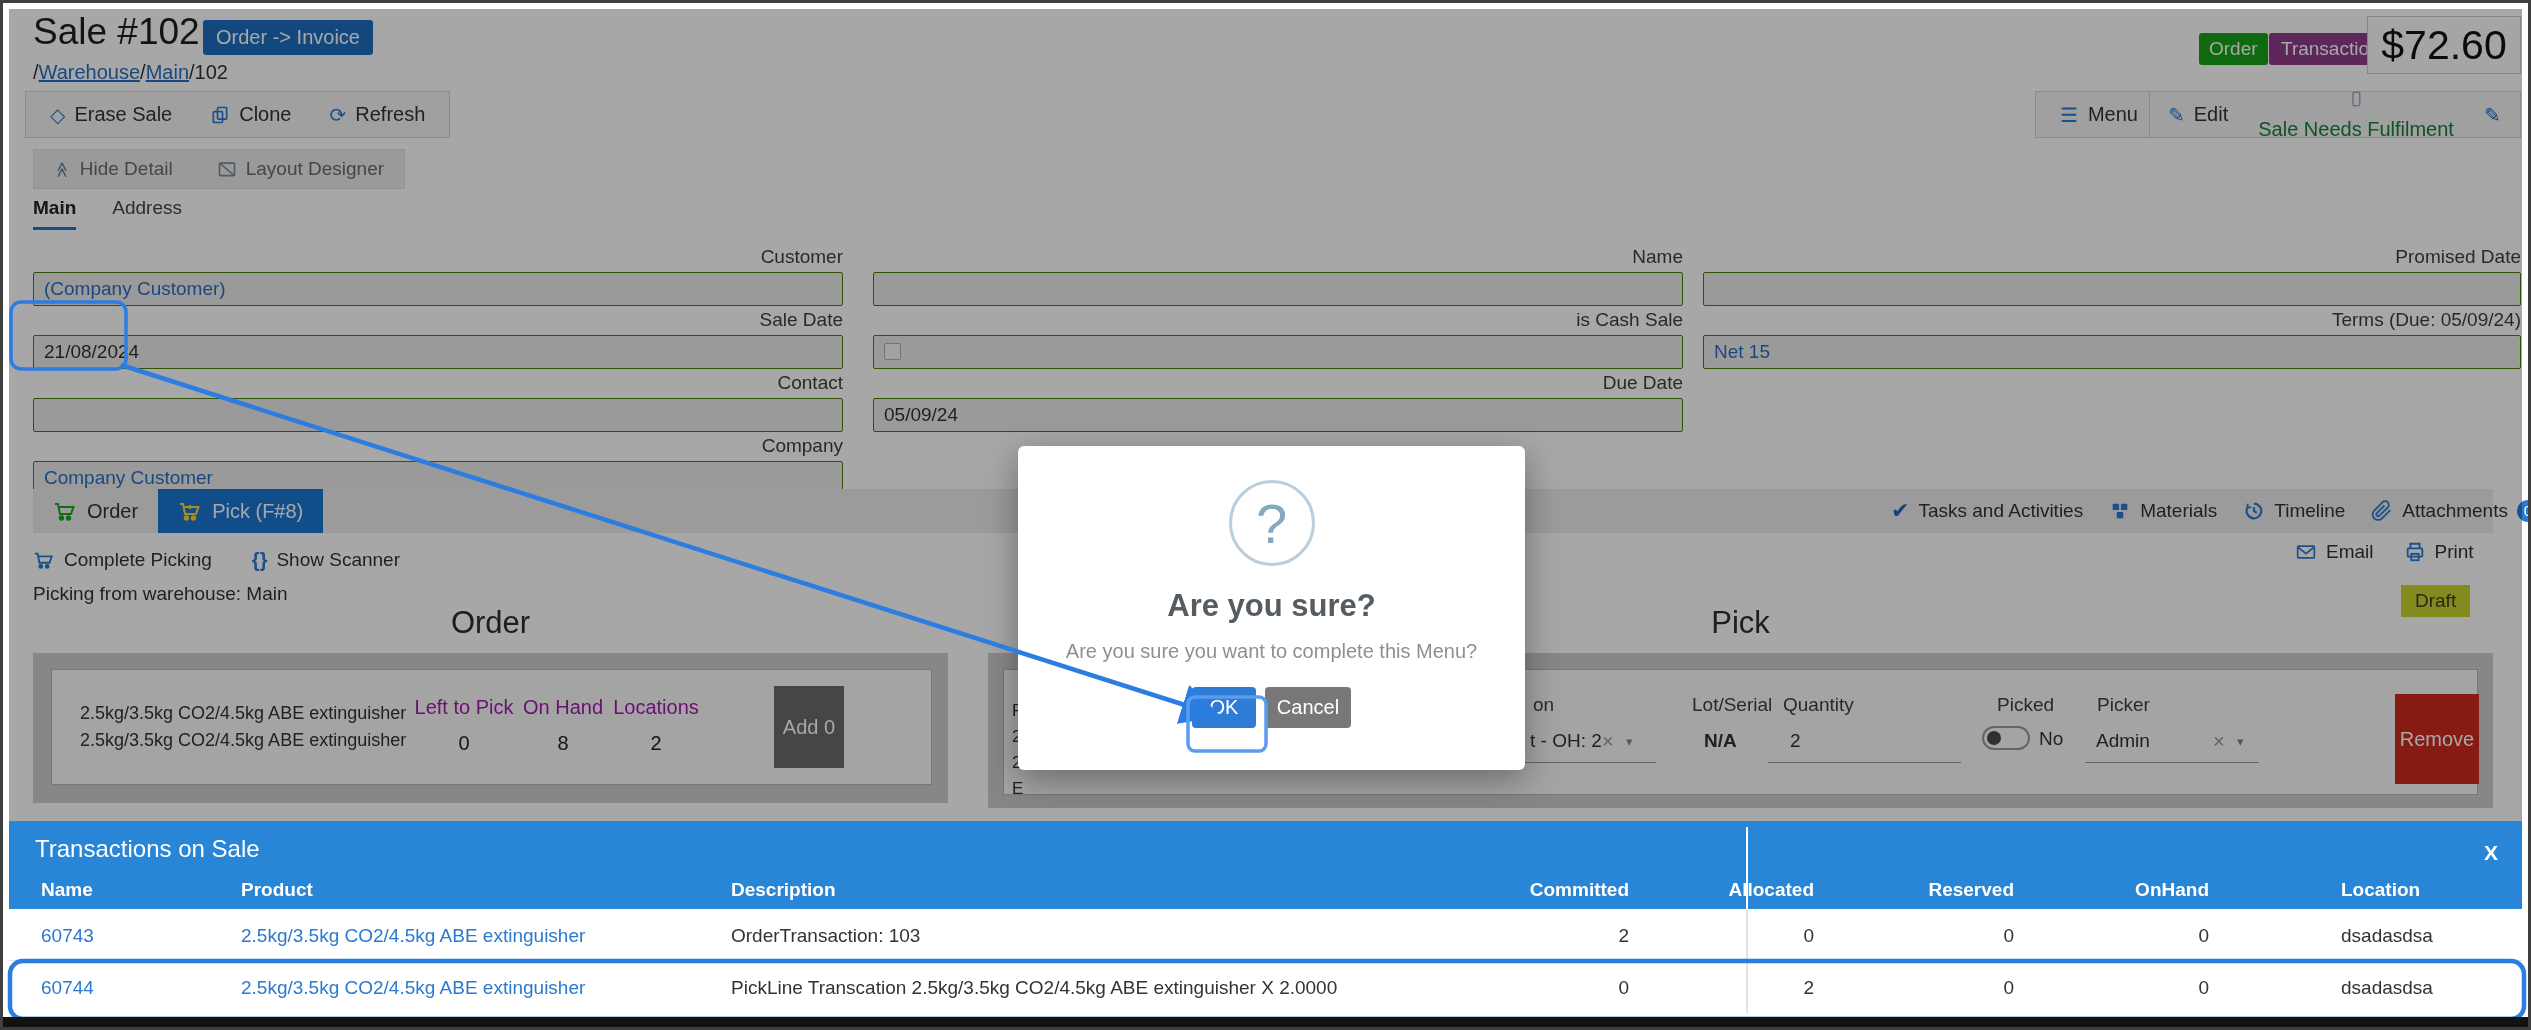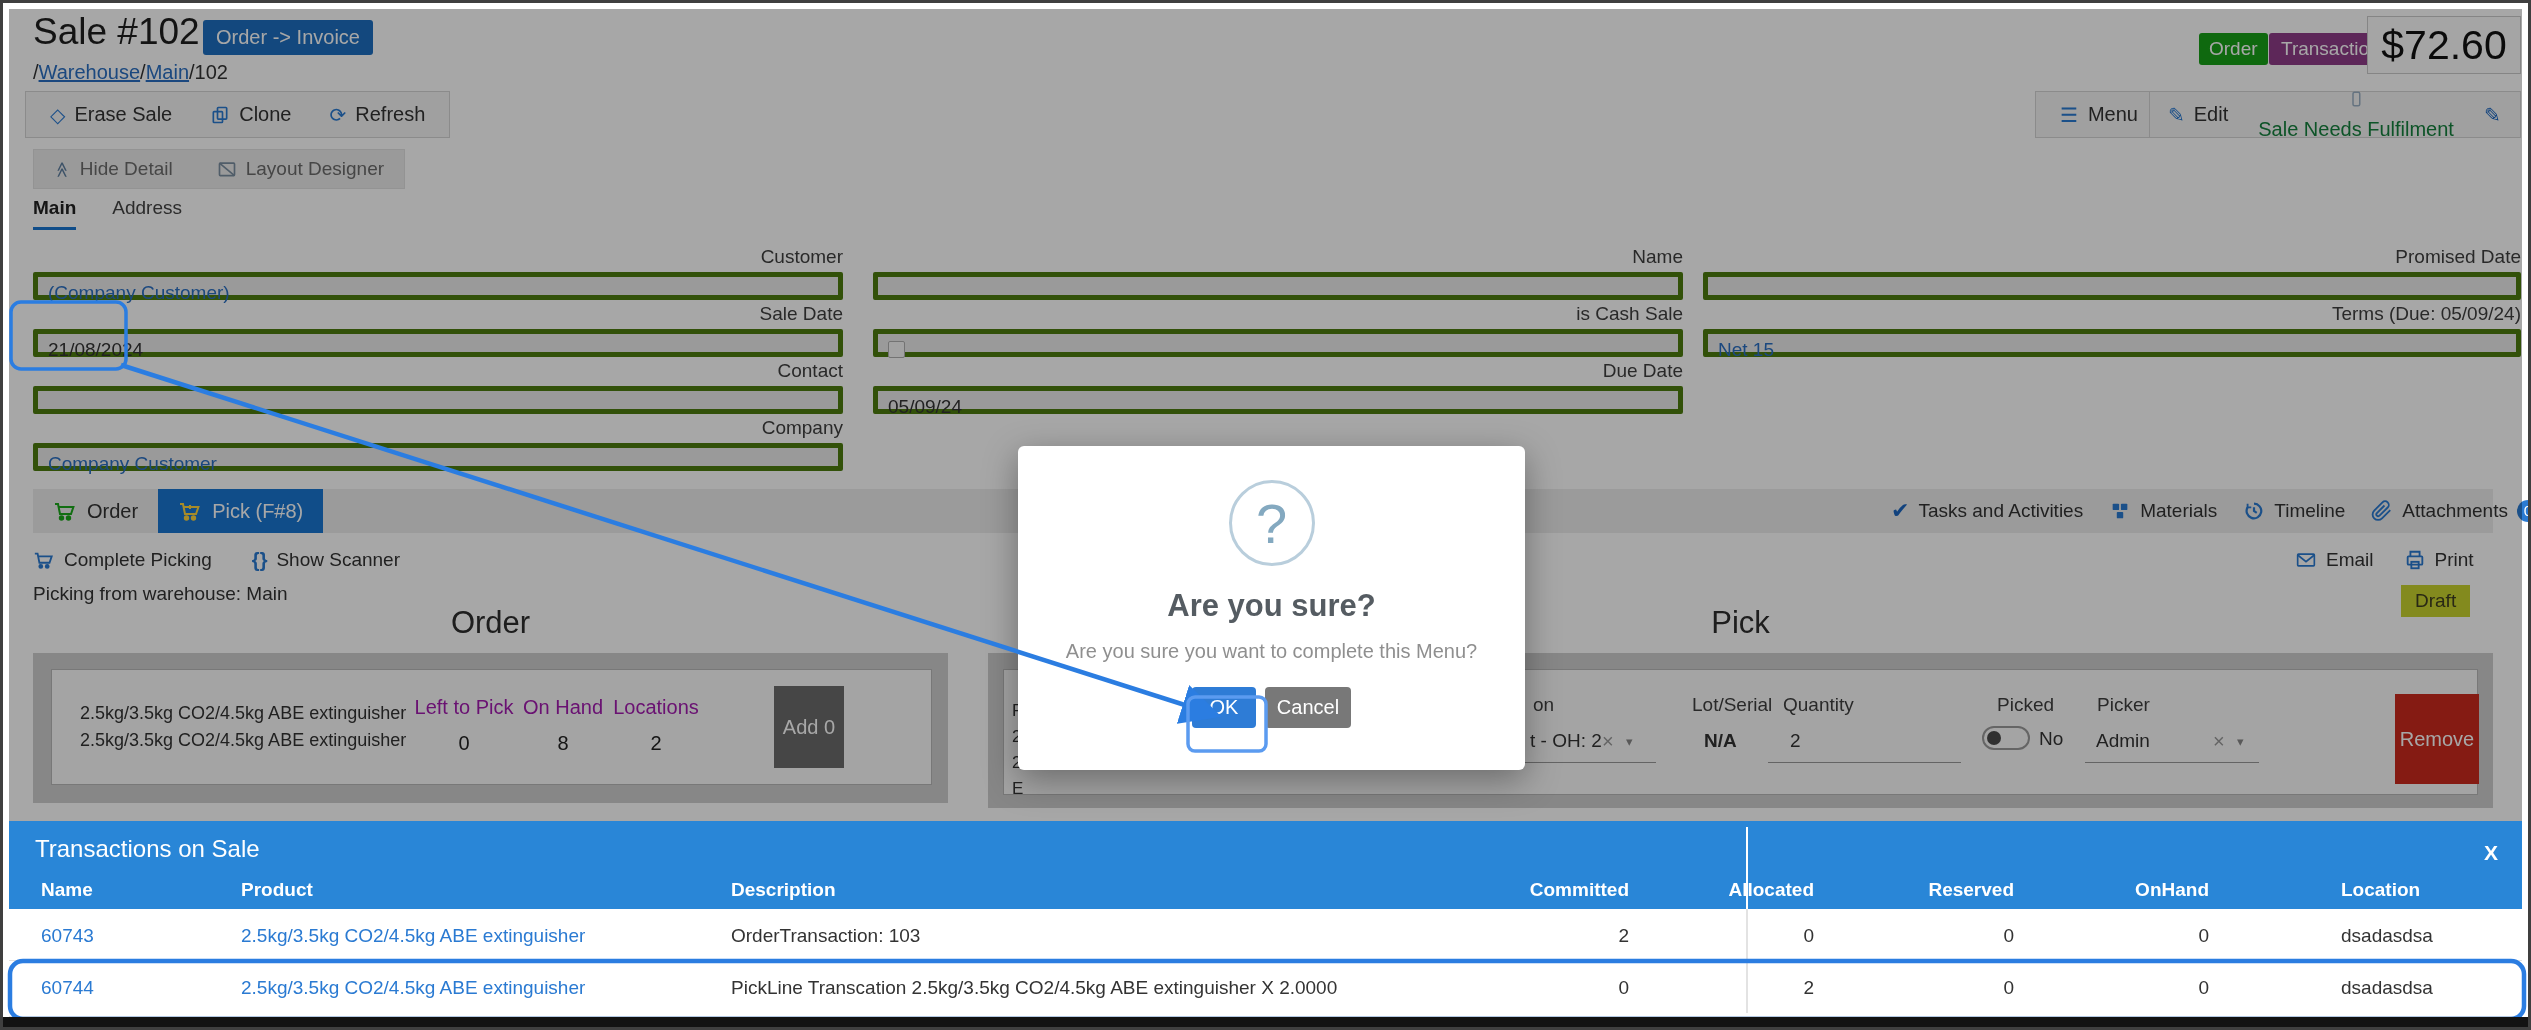--- a/index.html
+++ b/index.html
@@ -42,39 +42,39 @@
   .tab-main { color:#222; font-weight:bold; padding-bottom:8px; border-bottom:3px solid #1976d2; }
   .tab-addr { color:#444; }
 
   
   .fcol { position:absolute; top:244px; }
   .fc1 { left:30px;  width:810px; }
   .fc2 { left:870px; width:810px; }
   .fc3 { left:1700px;width:818px; }
   .fgroup { margin-bottom:4px; }
   .flabel { font-size:19px; color:#3f3f3f; margin:0 0 5px 2px; line-height:20px; white-space:nowrap;text-align:right; }
-  .ffield { height:28px; background:#ececec; border:5px solid #4d7c0f; border-radius:2px;
+  .ffield { height:34px; background:#ececec; border:1px solid #4d7c0f; border-radius:2px;
             font-size:19px; color:#333; padding:0 10px; line-height:32px; white-space:nowrap; }
   .ffield.linky { color:#2a6fc2; }
   .checkbox { display:inline-block; width:17px; height:17px; border:1.5px solid #b0b0b0;
               background:#f8f8f8; border-radius:2px; margin-top:7px; }
 
   
   .sub-tabbar { left:30px; top:486px; width:2460px; height:44px; background:#ededed; }
   .sub-tabs { left:30px; top:486px; display:flex; height:44px; }
   .s-tab { display:flex; align-items:center; gap:10px; font-size:20px; padding:0 20px; cursor:pointer; }
   .s-tab.order { color:#333; }
   .s-tab.pick { background:#1976d2; color:#fff; }
   .sub-links { left:1888px; top:486px; height:44px; display:flex; gap:26px; align-items:center;
                font-size:19px; color:#333; }
   .cnt-badge { display:inline-block; width:22px; height:22px; border-radius:50%;
                background:#2a7ad2; color:#fff; font-size:15px; line-height:22px; text-align:center; }
   .sub-actions { left:30px; top:538px; height:38px; display:flex; gap:40px; align-items:center;
                  font-size:19px; color:#333; }
-  .sub-print { left:2292px; top:538px; height:38px; display:flex; gap:30px; align-items:center;
+  .sub-print { left:2292px; top:538px; height:38px; display:flex; gap:30px; align-items:flex-start;
                font-size:19px; color:#333; }
   .braces { color:#2a7ad2; font-size:20px; font-weight:bold; }
   .wh-note { left:30px; top:580px; font-size:19px; color:#333; }
   .draft-badge { left:2398px; top:582px; background:#c9d32e; color:#3d3d20; font-size:19px;
                  padding:5px 14px; }
 
   
   .sec-heading { top:602px; text-align:center; font-size:31px; color:#2e2e2e; }
   .oh { left:30px; width:915px; }
   .ph { left:985px; width:1505px; }

